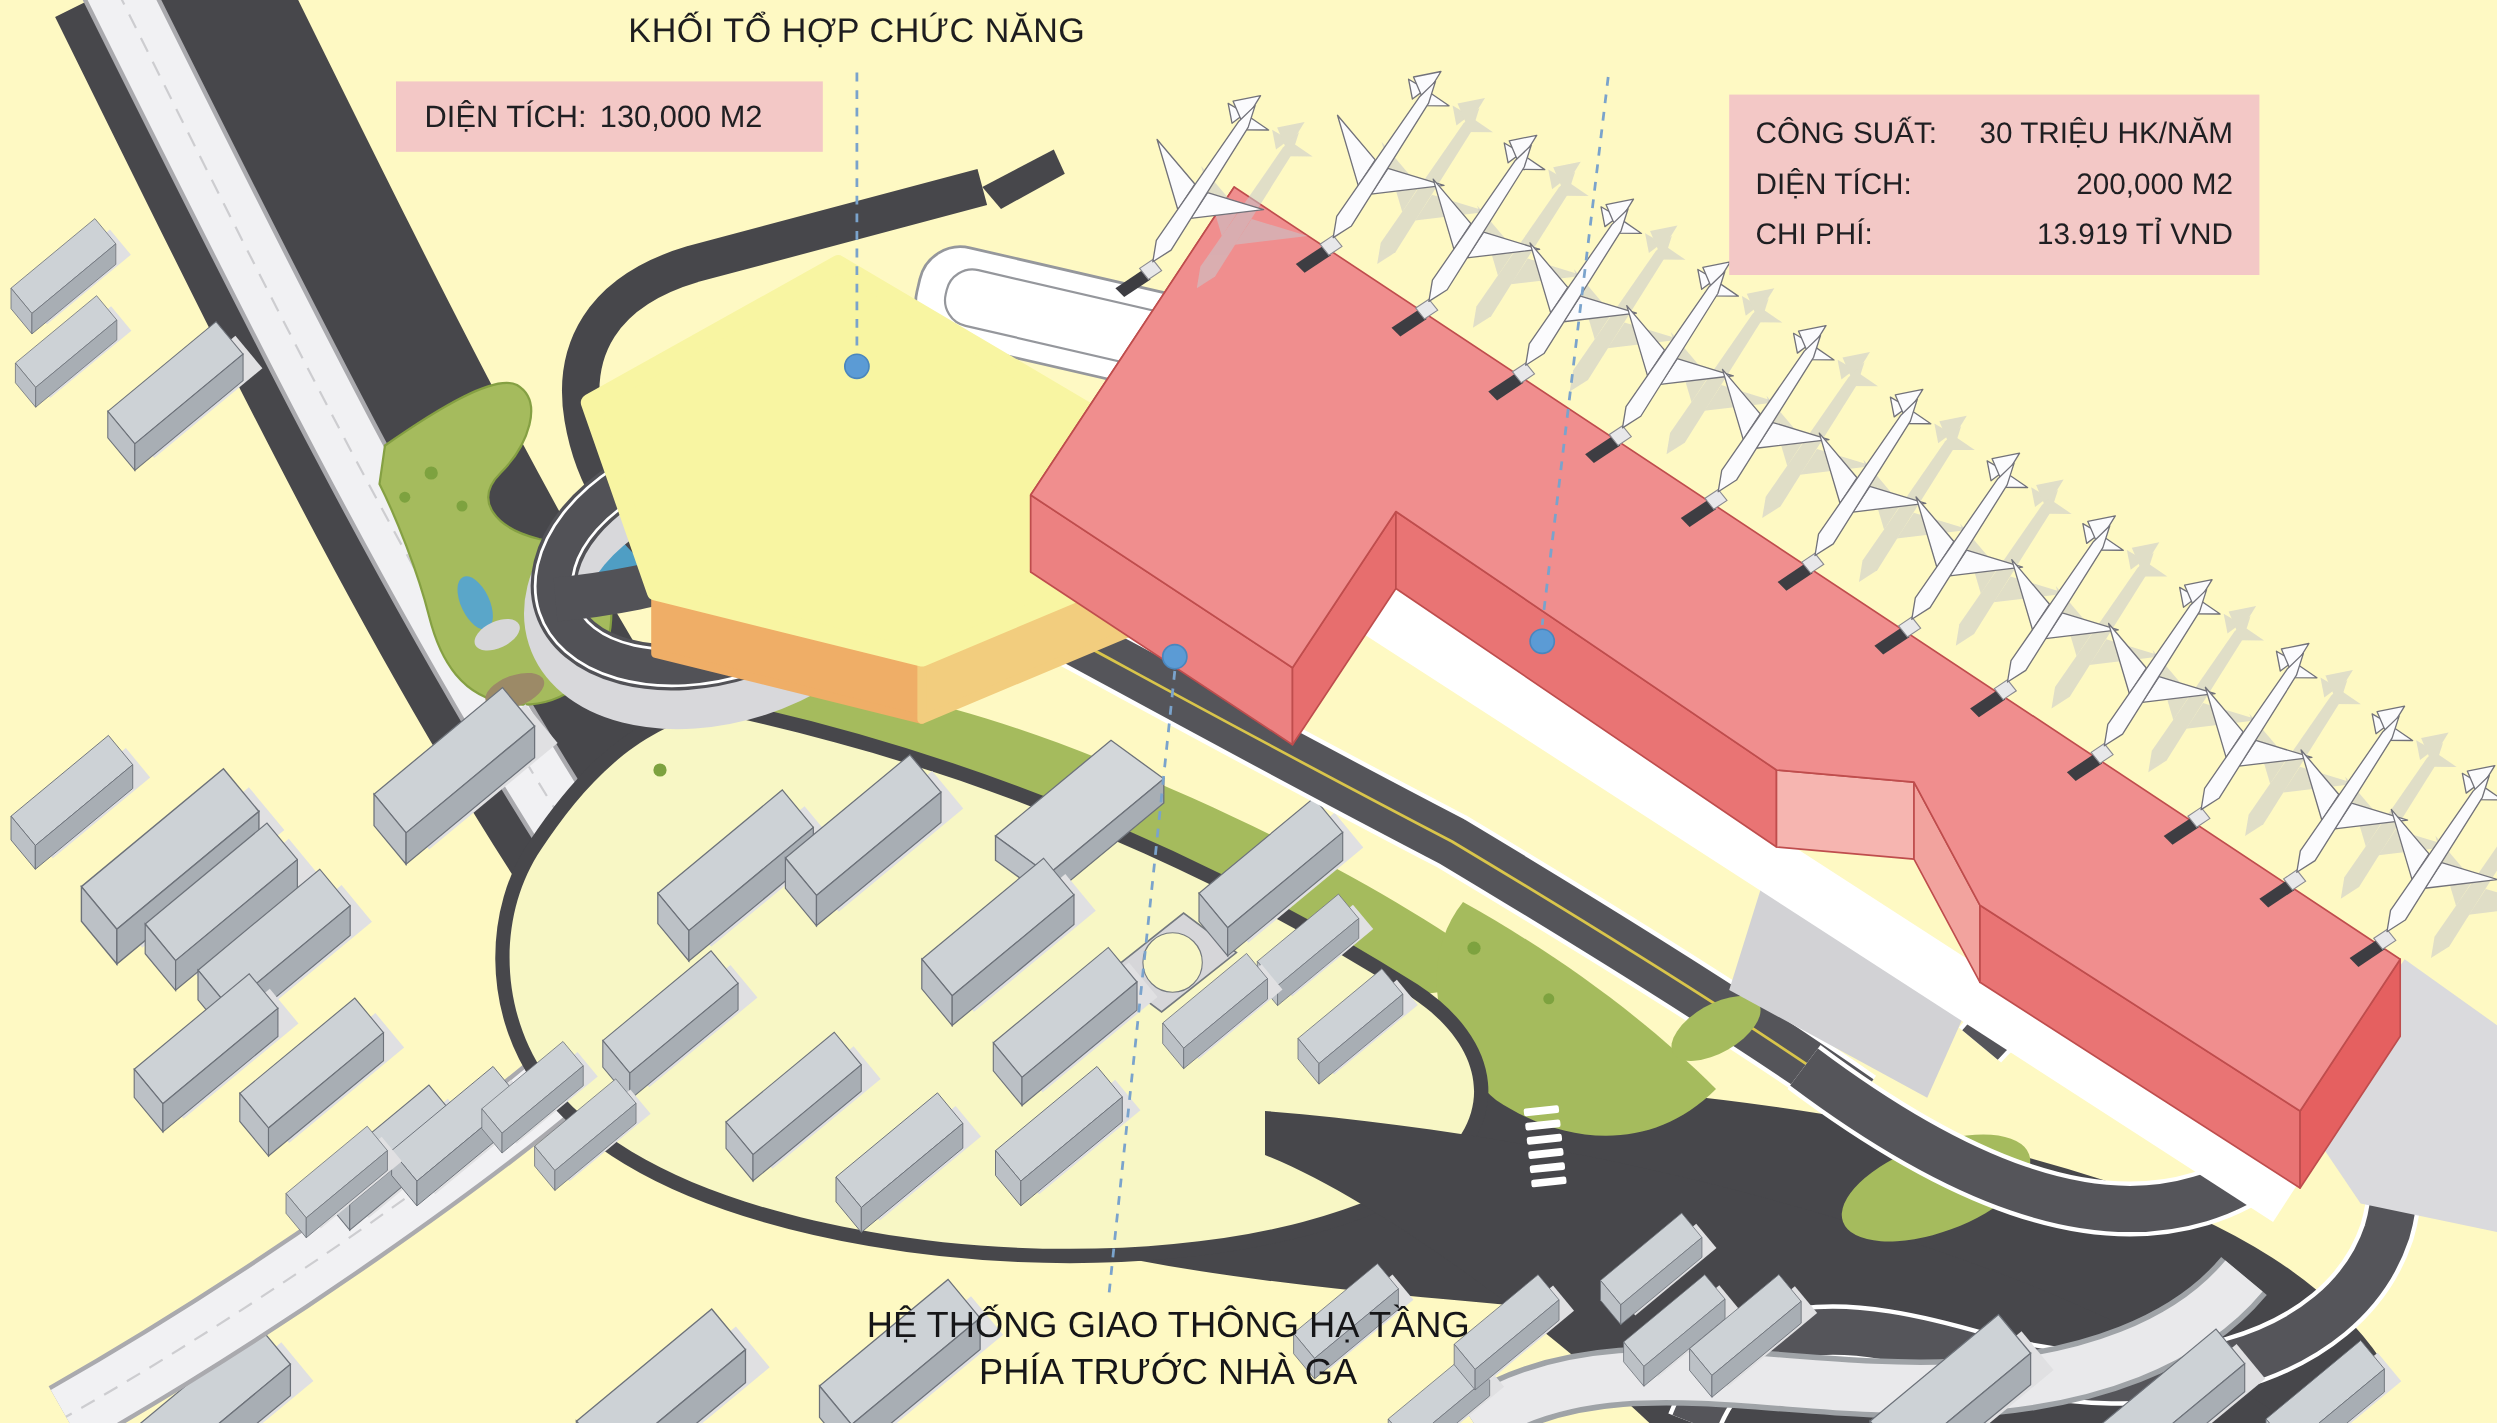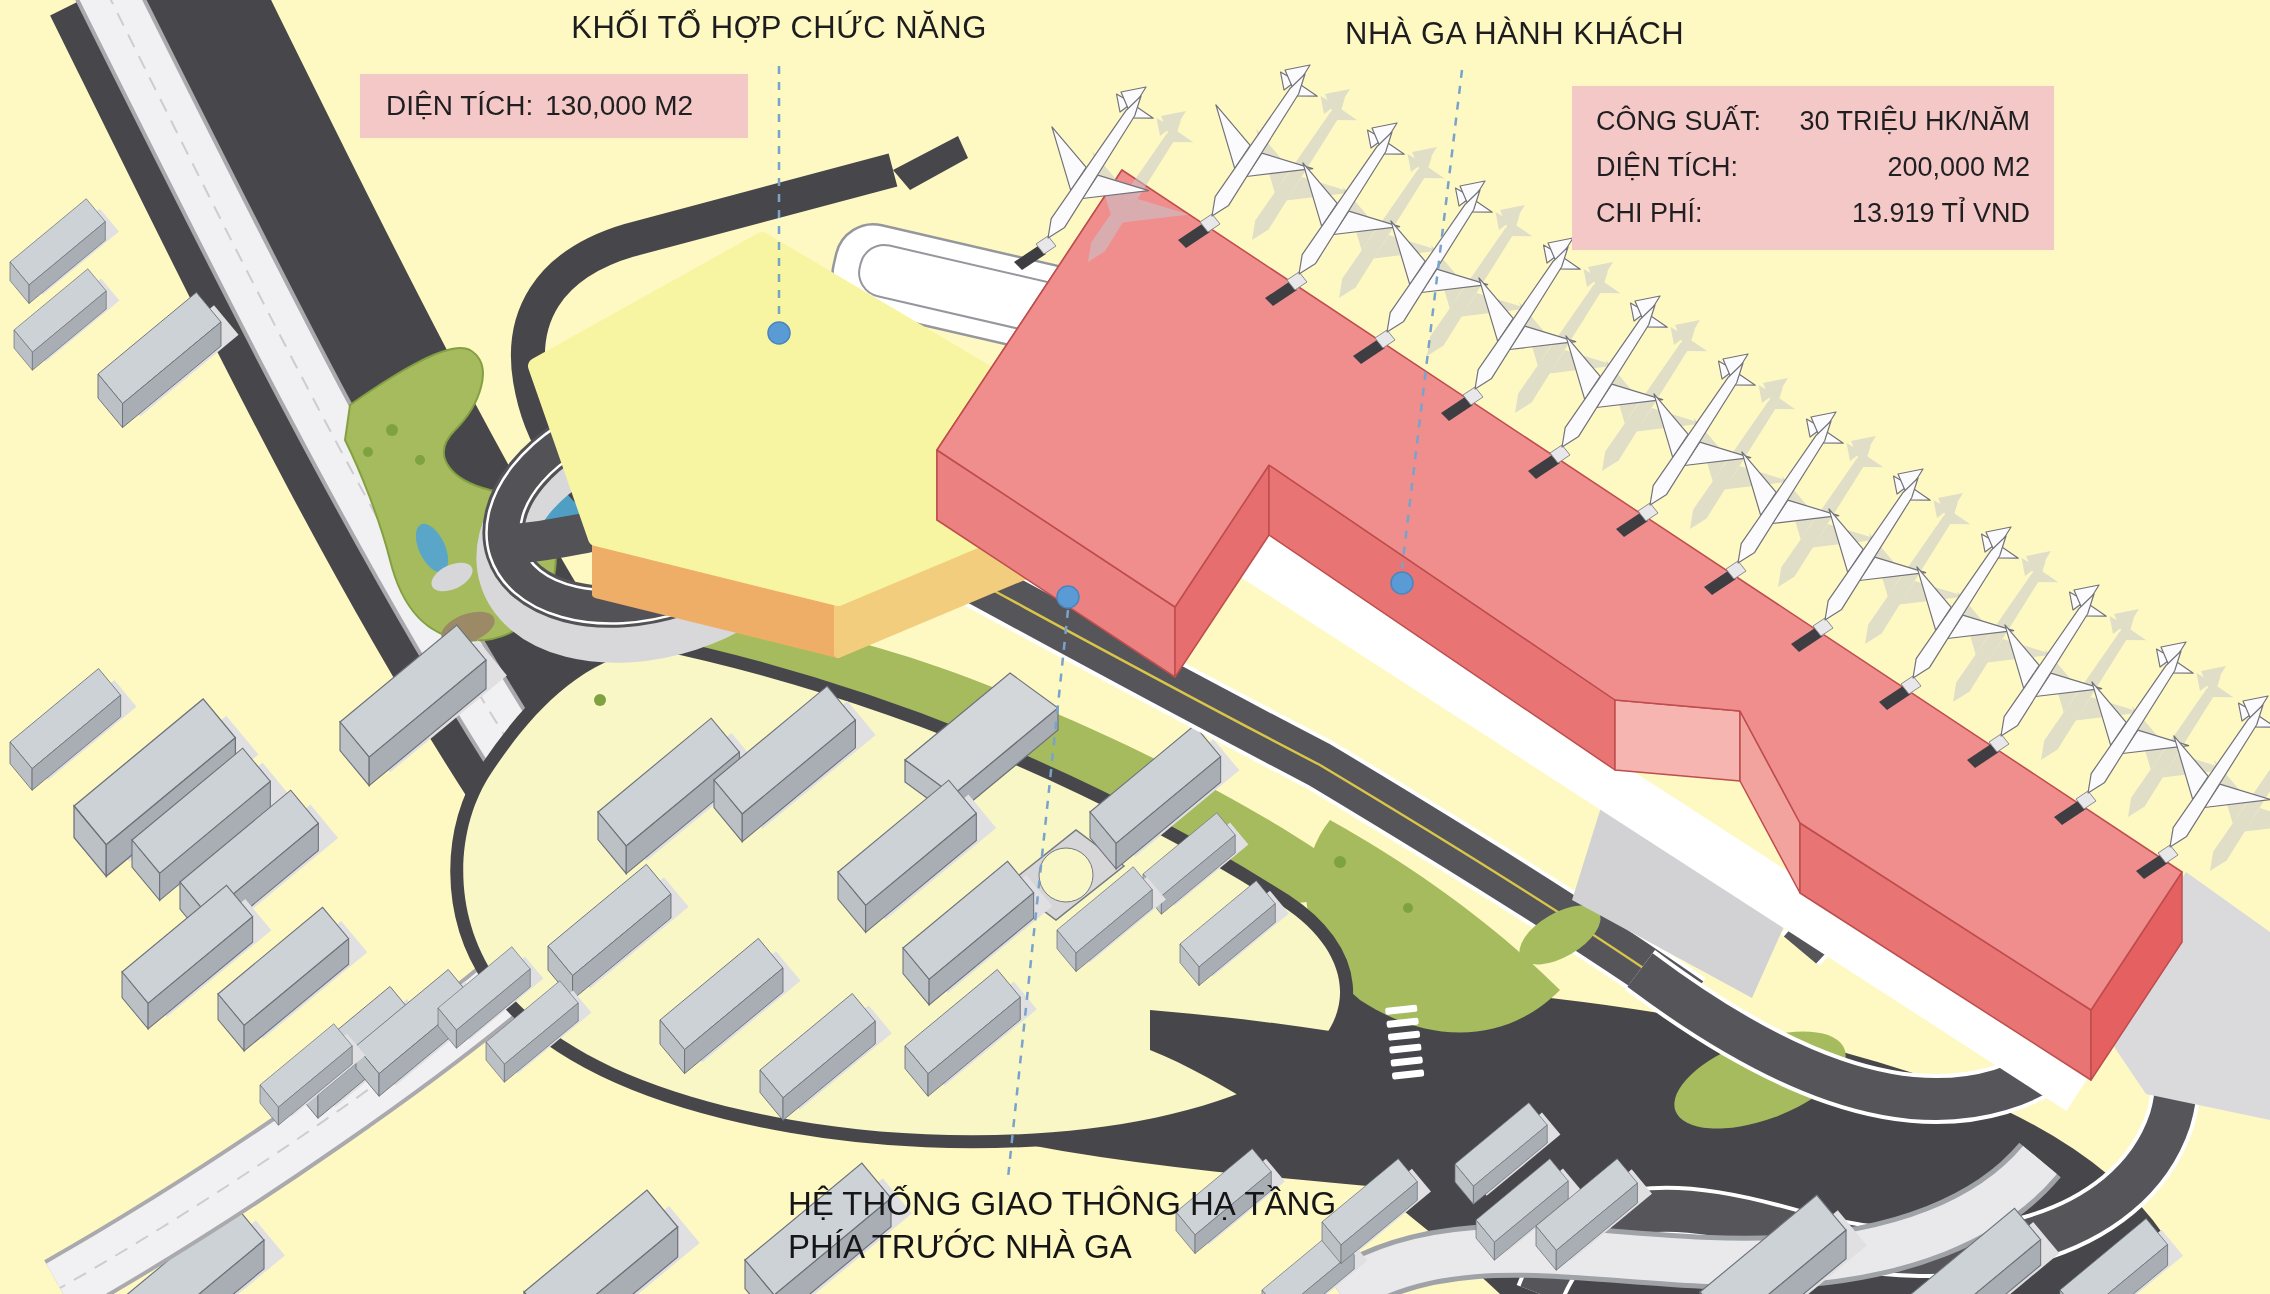--- a/index.html
+++ b/index.html
@@ -10,21 +10,21 @@
              white-space:nowrap;font-weight:400}
   #t1{left:779px;top:10px;transform:translateX(-50%)}
   #t2{left:1345px;top:16px}
   .callout{position:absolute;background:#f3c8c6;color:#1f1f22}
   #box1{left:360px;top:74px;width:388px;height:64px;display:flex;align-items:center;
         padding-left:26px;font-size:28px;gap:12px;box-sizing:border-box}
   #box2{left:1572px;top:86px;width:482px;padding:12px 24px 14px;font-size:27px;box-sizing:border-box}
   #box2 .row{display:flex;justify-content:space-between;align-items:baseline;line-height:46px;gap:20px}
   .v{font-weight:400}
   .bottom-label{position:absolute;left:1062px;top:1182px;transform:translateX(-50%);
-                font-size:33px;line-height:43px;color:#161618;white-space:nowrap}
+                text-align:center;font-size:33px;line-height:43px;color:#161618;white-space:nowrap}
 </style>
 </head>
 <body>
 
 <div class="stage">
 
 <svg width="2270" height="1294" viewBox="0 0 2270 1294">
   <defs>
 
     <g id="pk">
@@ -298,21 +298,20 @@
   </g>
 </svg>
 
   <div class="map-title" id="t1">KHỐI TỔ HỢP CHỨC NĂNG</div>
 
   <div class="callout" id="box1">
     <span>DIỆN TÍCH:</span>
     <span class="v">130,000 M2</span>
   </div>
 
-  <div class="map-title" id="t2">NHÀ GA HÀNH KHÁCH</div>
 
   <div class="callout" id="box2">
     <div class="row">
       <span>CÔNG SUẤT:</span>
       <span class="v">30 TRIỆU HK/NĂM</span>
     </div>
     <div class="row">
       <span>DIỆN TÍCH:</span>
       <span class="v">200,000 M2</span>
     </div>

